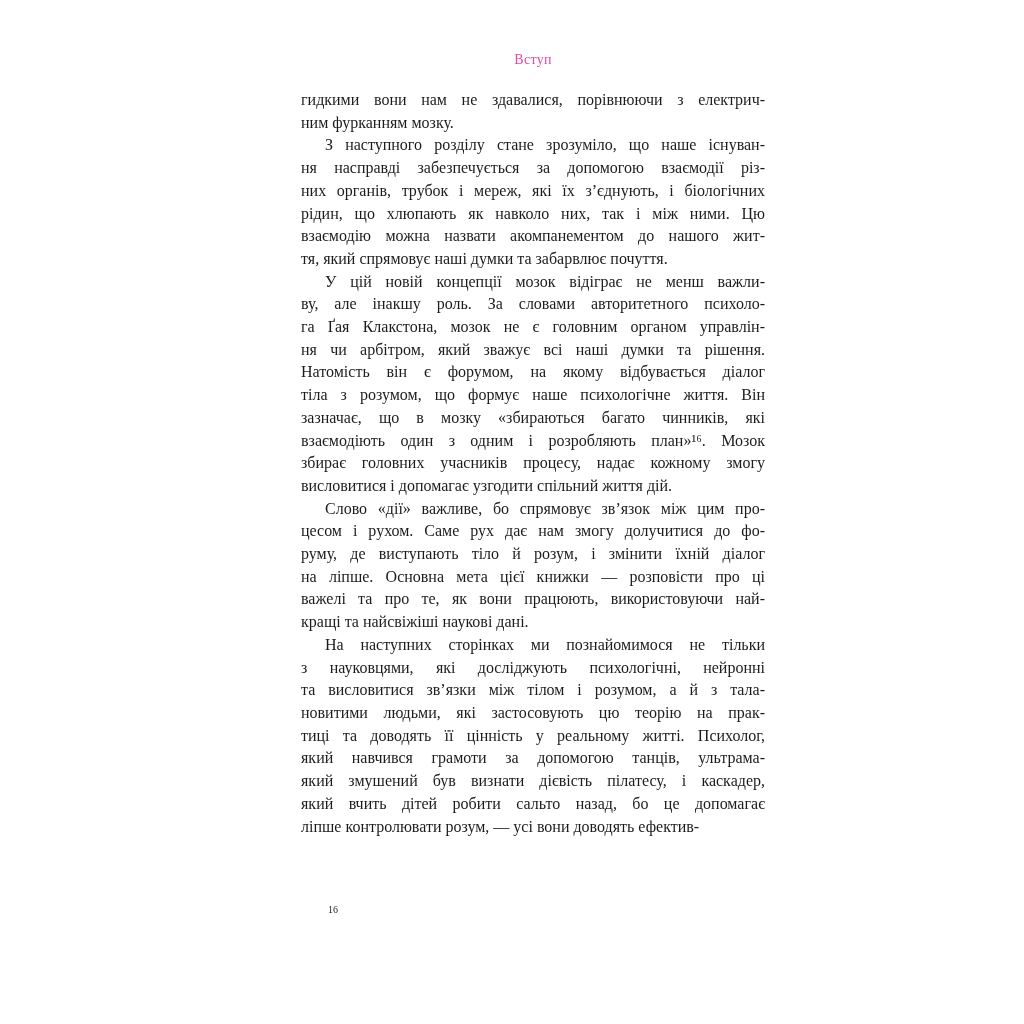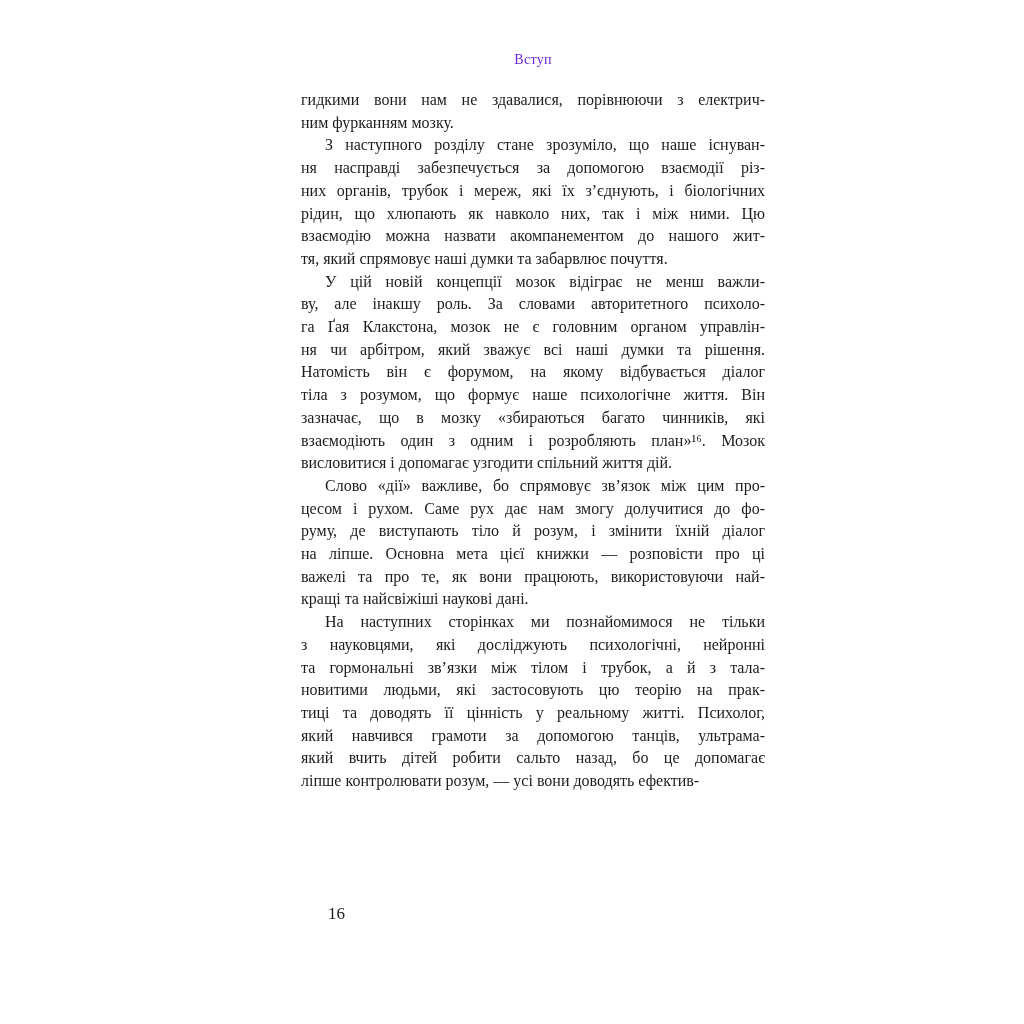--- a/index.html
+++ b/index.html
@@ -14,21 +14,21 @@
     overflow: hidden;
   }
   .running-head {
     position: absolute;
     top: 52px;
     left: 301px;
     width: 464px;
     text-align: center;
     font-size: 14px;
     letter-spacing: 0.3px;
-    color: #6d28d9;
+    color: #ec4899;
   }
   .text-block {
     position: absolute;
     top: 89px;
     left: 301px;
     width: 464px;
     font-size: 16px;
   }
   .line {
     line-height: 22.7px;
@@ -39,21 +39,21 @@
   .line.last {
     text-align-last: left;
   }
   .line.indent {
     text-indent: 24px;
   }
   .folio {
     position: absolute;
     top: 904px;
     left: 328px;
-    font-size: 17px;
+    font-size: 10px;
     color: #1c1c1e;
   }
 </style>
 </head>
 <body>
 
 <div class="page">
   <div class="running-head">Вступ</div>
 
   <div class="text-block" id="text-block">
@@ -66,31 +66,33 @@
       <div class="line">взаємодію можна назвати акомпанементом до нашого жит-</div>
       <div class="line last">тя, який спрямовує наші думки та забарвлює почуття.</div>
       <div class="line indent">У цій новій концепції мозок відіграє не менш важли-</div>
       <div class="line">ву, але інакшу роль. За словами авторитетного психоло-</div>
       <div class="line">га Ґая Клакстона, мозок не є головним органом управлін-</div>
       <div class="line">ня чи арбітром, який зважує всі наші думки та рішення.</div>
       <div class="line">Натомість він є форумом, на якому відбувається діалог</div>
       <div class="line">тіла з розумом, що формує наше психологічне життя. Він</div>
       <div class="line">зазначає, що в мозку «збираються багато чинників, які</div>
       <div class="line">взаємодіють один з одним і розробляють план»¹⁶. Мозок</div>
+      <div class="line">збирає головних учасників процесу, надає кожному змогу</div>
       <div class="line last">висловитися і допомагає узгодити спільний життя дій.</div>
       <div class="line indent">Слово «дії» важливе, бо спрямовує зв’язок між цим про-</div>
       <div class="line">цесом і рухом. Саме рух дає нам змогу долучитися до фо-</div>
       <div class="line">руму, де виступають тіло й розум, і змінити їхній діалог</div>
       <div class="line">на ліпше. Основна мета цієї книжки — розповісти про ці</div>
       <div class="line">важелі та про те, як вони працюють, використовуючи най-</div>
       <div class="line last">кращі та найсвіжіші наукові дані.</div>
       <div class="line indent">На наступних сторінках ми познайомимося не тільки</div>
       <div class="line">з науковцями, які досліджують психологічні, нейронні</div>
-      <div class="line">та гормональні зв’язки між тілом і трубок, а й з тала-</div>
+      <div class="line">та висловитися зв’язки між тілом і розумом, а й з тала-</div>
       <div class="line">новитими людьми, які застосовують цю теорію на прак-</div>
       <div class="line">тиці та доводять її цінність у реальному житті. Психолог,</div>
       <div class="line">який навчився грамоти за допомогою танців, ультрама-</div>
+      <div class="line">який змушений був визнати дієвість пілатесу, і каскадер,</div>
       <div class="line">який вчить дітей робити сальто назад, бо це допомагає</div>
       <div class="line last">ліпше контролювати розум, — усі вони доводять ефектив-</div>
     </div>
 
   <div class="folio">16</div>
 </div>
 
 </body></html>

